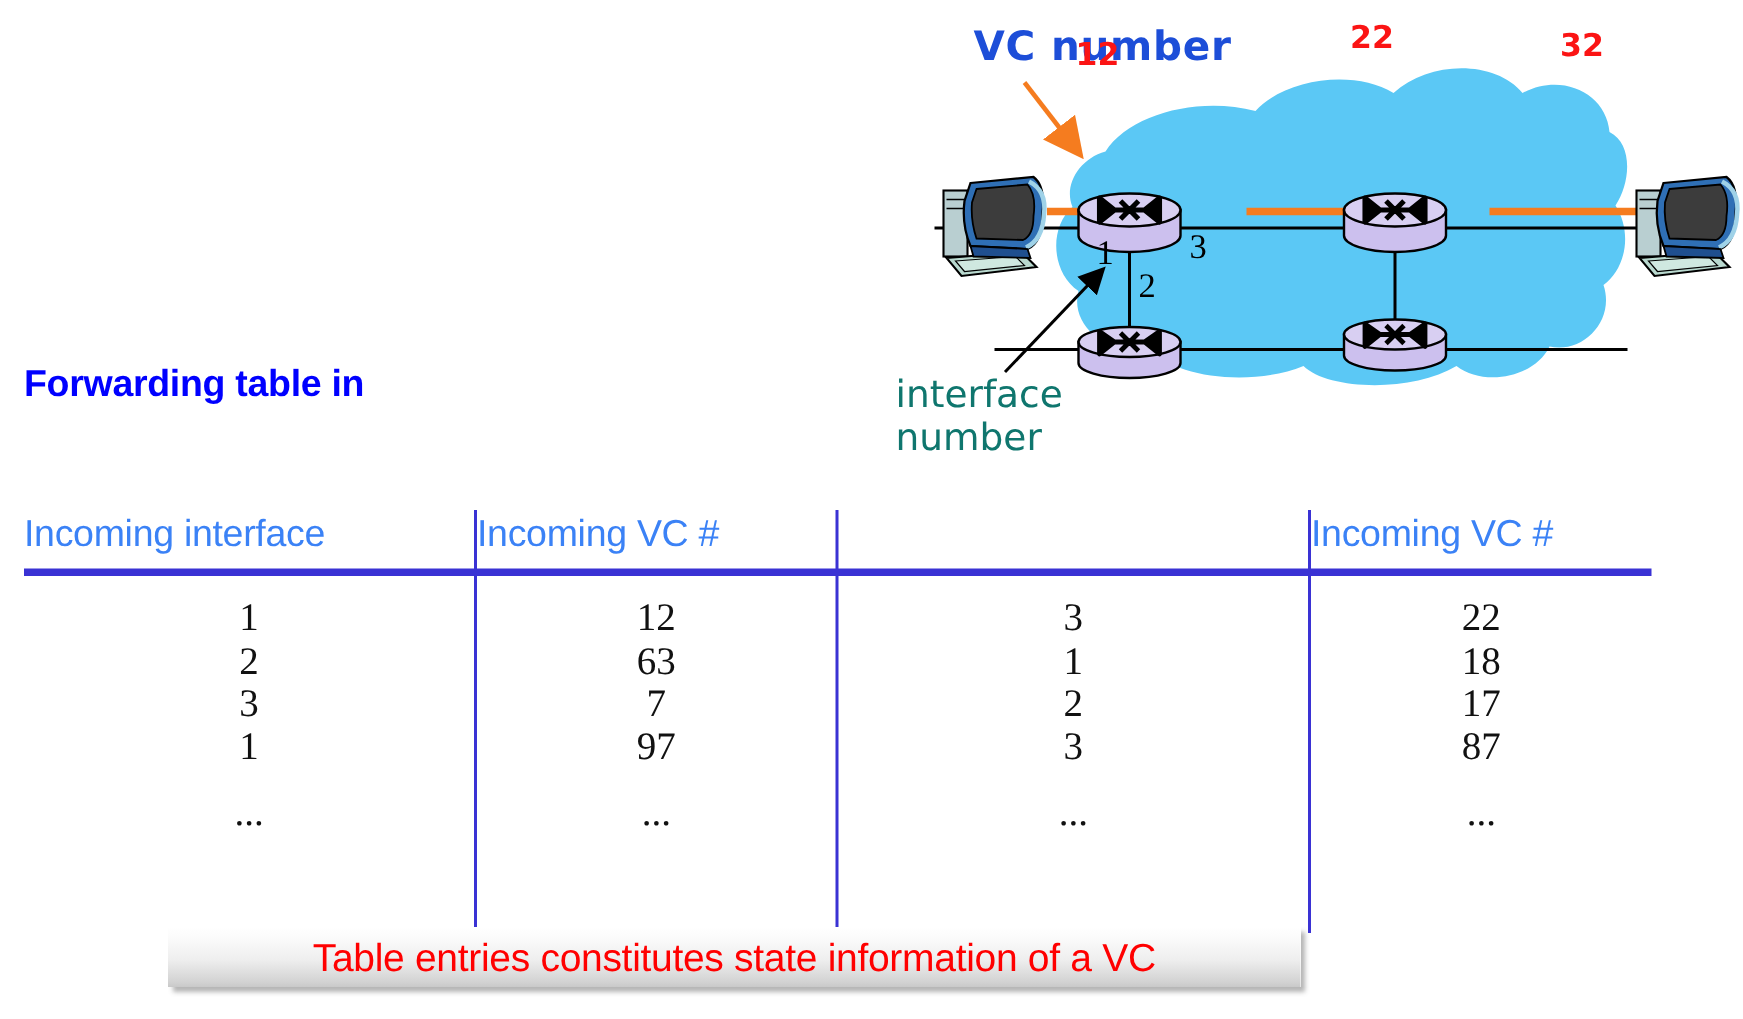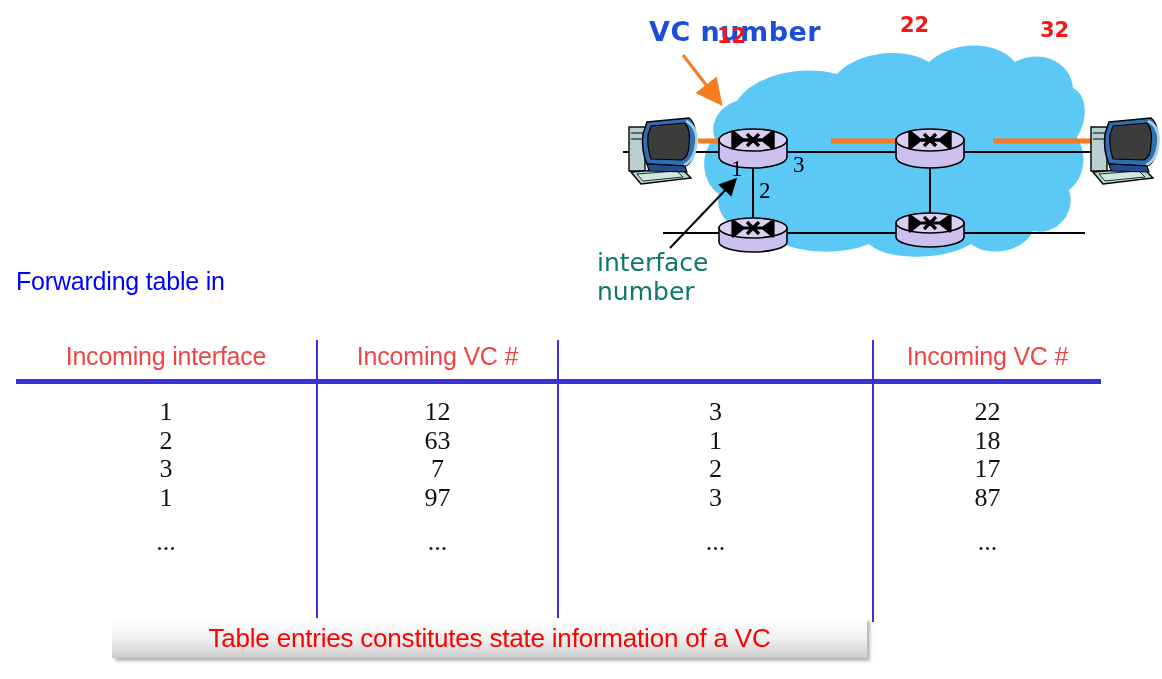--- a/index.html
+++ b/index.html
@@ -67,46 +67,46 @@
     position: absolute;
     color: #000000;
     font-family: "Liberation Serif", serif;
     font-size: 23px;
   }
 
   
   #table-caption {
     position: absolute;
     left: 16px;
-    top: 267px;
+    top: 242px;
     color: #0000ff;
     font-family: "Liberation Sans", sans-serif;
     font-size: 25px;
     line-height: 29px;
-    font-weight: normal;
+    font-weight: bold;
     letter-spacing: -0.2px;
   }
 
   #fwd-table {
     position: absolute;
     left: 0px;
     top: 336px;
     width: 1162px;
     height: 260px;
   }
 
   .col-header {
     position: absolute;
     top: 0px;
     height: 40px;
     line-height: 40px;
-    text-align: center;
+    text-align: left;
     font-family: "Liberation Sans", sans-serif;
     font-size: 25px;
-    color: #ef4444;
+    color: #3b82f6;
     letter-spacing: -0.2px;
   }
 
   .hrule {
     position: absolute;
     left: 16px;
     top: 43px;
     width: 1085px;
     height: 5px;
     background: #3a32d4;

